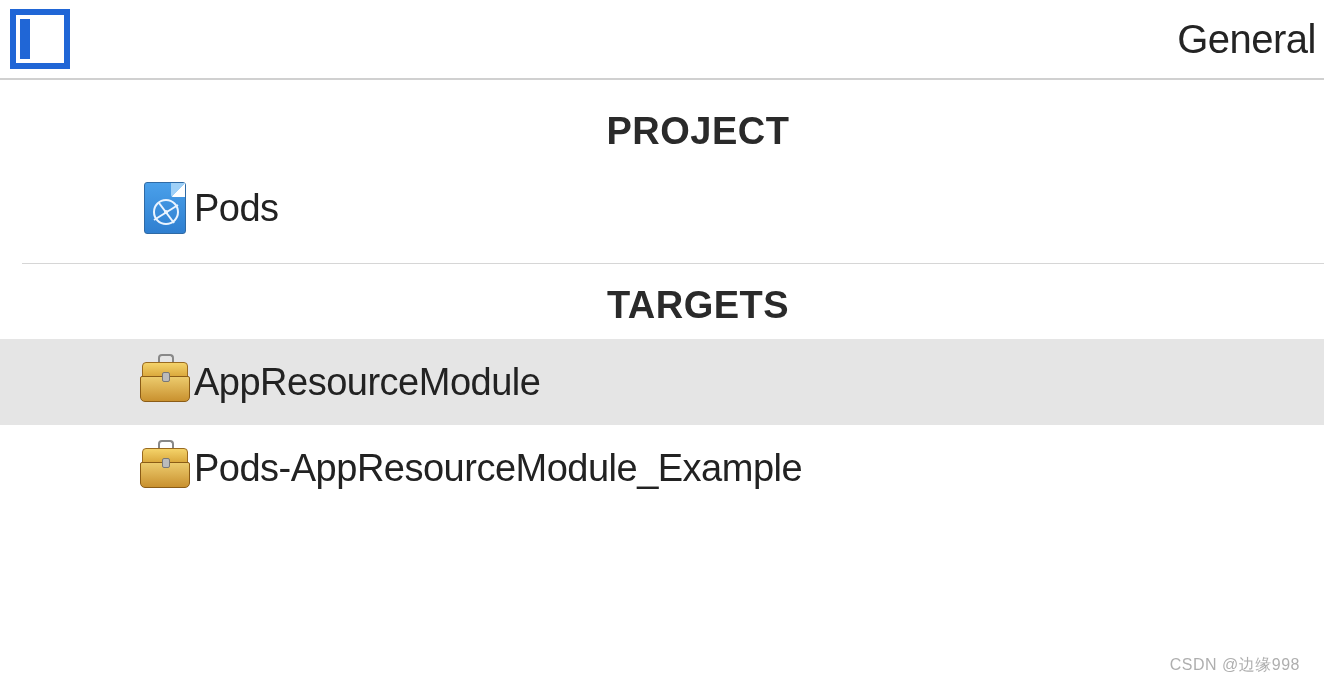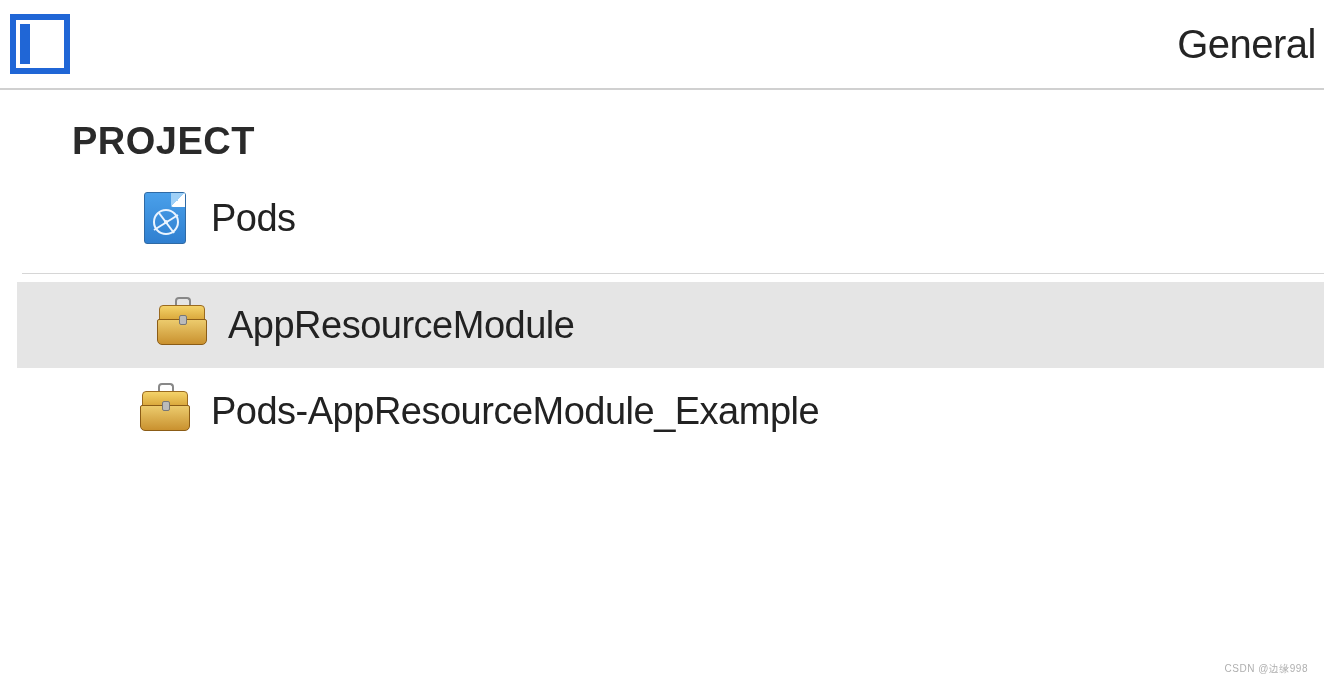--- a/index.html
+++ b/index.html
@@ -7,21 +7,21 @@
       font-family: -apple-system, BlinkMacSystemFont, "Helvetica Neue", Arial, sans-serif;
       background: #fff;
       width: 1324px;
       height: 682px;
       overflow: hidden;
       position: relative;
     }
     .header {
       display: flex;
       align-items: center;
-      height: 90px;
+      height: 80px;
       border-bottom: 2px solid #d0d0d0;
       padding-left: 10px;
     }
     .toggle-icon {
       width: 60px;
       height: 60px;
       border: 6px solid #2066d6;
       position: relative;
       margin-right: 20px;
     }
@@ -37,57 +37,57 @@
     .tabs {
       margin-left: auto;
       display: flex;
       gap: 120px;
       padding-right: 8px;
       font-size: 40px;
       color: #242424;
       letter-spacing: -0.5px;
     }
     .tab { cursor: pointer; white-space: nowrap; }
-    .body { padding-top: 18px; }
+    .body { padding-top: 18px; text-align: center; }
     .section-header {
       font-size: 38px;
       font-weight: 600;
       letter-spacing: 0.5px;
       color: #2a2a2a;
       padding: 12px 0 12px 72px;
     }
     .row {
       display: flex;
       align-items: center;
-      gap: 21px;
+      gap: 4px;
       padding: 18px 0 18px 140px;
       font-size: 38px;
       color: #222;
       letter-spacing: -0.5px;
       cursor: pointer;
     }
-    .row.selected { background: #e5e5e5; margin-left: 17px; }
+    .row.selected { background: #e5e5e5; }
     .divider {
       height: 1px;
       background: #d6d6d6;
       margin: 12px 0 8px 22px;
     }
     .icon-wrap {
       width: 50px;
       height: 50px;
       display: flex;
       align-items: center;
       justify-content: center;
       flex-shrink: 0;
     }
     .watermark {
       position: absolute;
       bottom: 6px;
-      right: 16px;
-      font-size: 10px;
+      right: 24px;
+      font-size: 16px;
       color: rgba(120,120,120,0.6);
       letter-spacing: 0.5px;
       margin-top: 19px;
     }
     
     .blueprint {
       width: 42px;
       height: 52px;
       position: relative;
       background: linear-gradient(#4aa0ea,#2f7fd0);
@@ -180,20 +180,21 @@
           <path d="M10 8 L25 28" stroke="#eaf4ff" stroke-width="2"></path>
           <circle cx="17" cy="17" r="2" fill="#eaf4ff"></circle>
         </svg>
       </span>
     </span>
     <span>Pods</span>
   </div>
 
   <div class="divider"></div>
 
+  <div class="section-header">TARGETS</div>
 
   <div class="row selected">
     <span class="icon-wrap">
       <span class="toolbox">
           <span class="handle"></span>
           <span class="lid"></span>
           <span class="base"></span>
           <span class="latch"></span>
         </span>
     </span>

